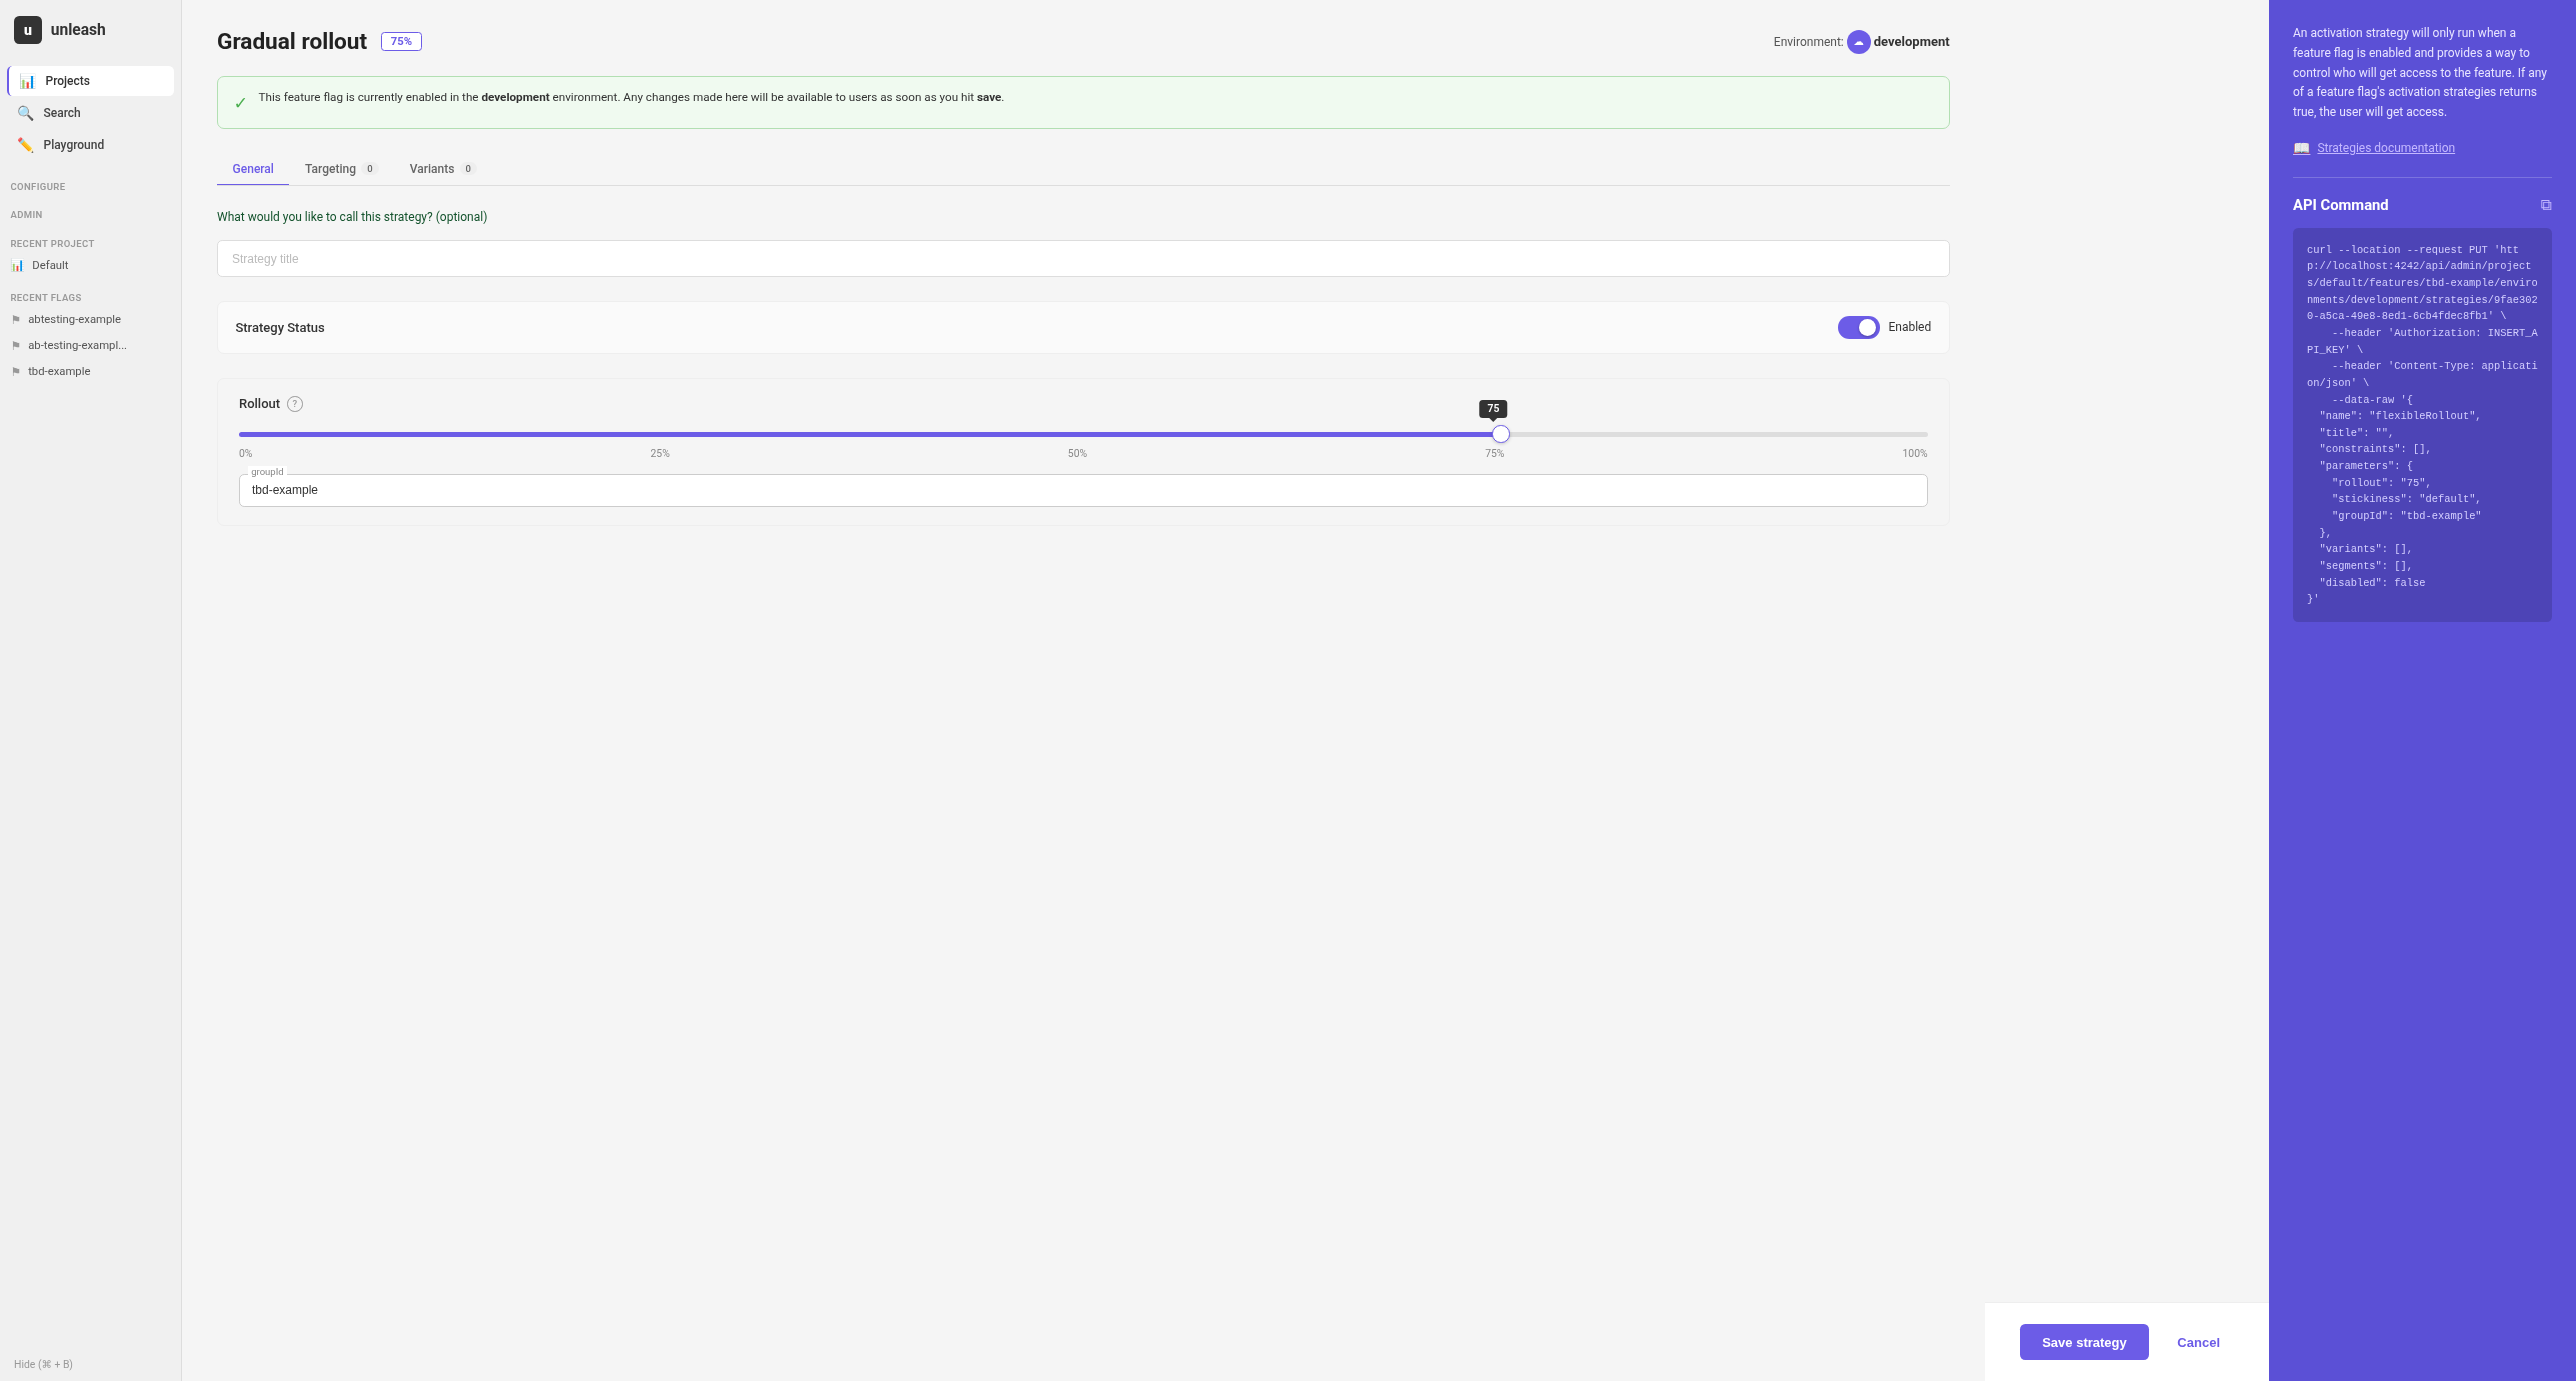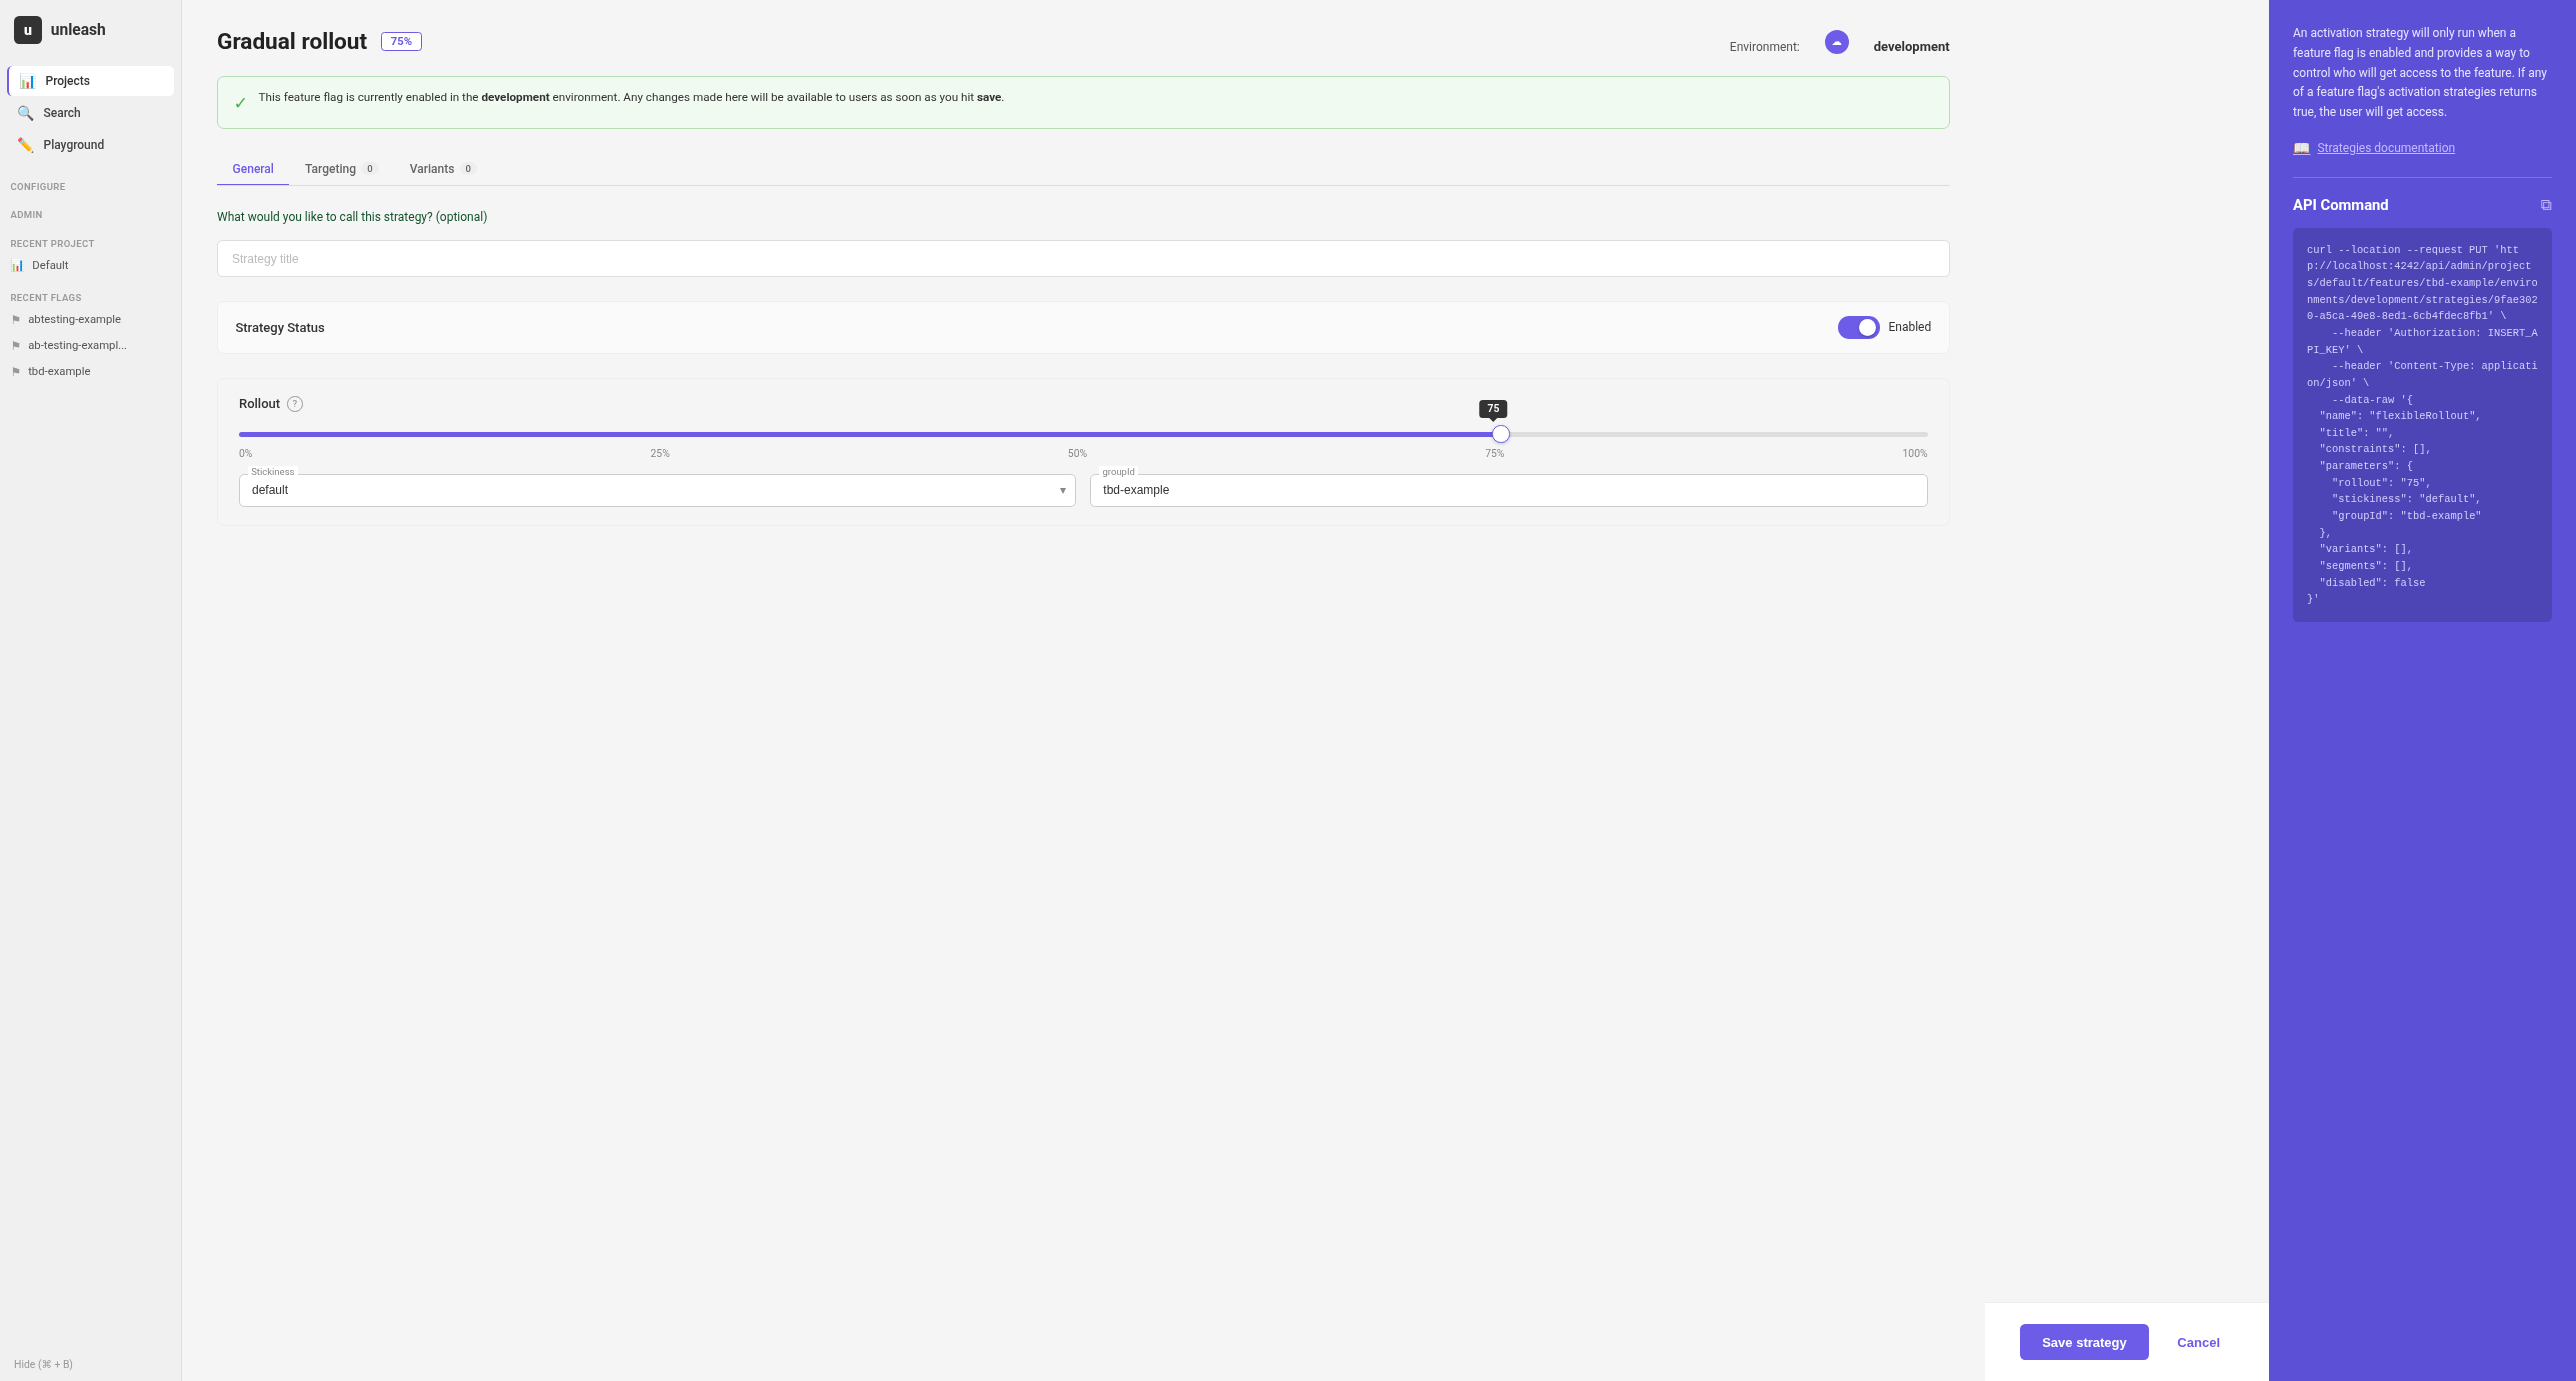--- a/index.html
+++ b/index.html
@@ -98,22 +98,22 @@
       border: 1.7px solid #6c5ce7;
       color: #6c5ce7;
       font-size: 11.3px;
       font-weight: 700;
       padding: 1.7px 8.7px;
       border-radius: 3.5px;
     }
     .env-section {
       margin-left: auto;
       display: flex;
-      align-items: flex-end;
-      gap: 25px;
+      align-items: center;
+      gap: 3px;
       color: #555;
       font-size: 12px;
     }
     .env-icon {
       width: 24px; height: 24px;
       background: #6c5ce7;
       border-radius: 50%;
       display: flex; align-items: center; justify-content: center;
       color: white;
       font-size: 10.4px;
@@ -564,31 +564,20 @@
 
           <div class="slider-labels">
             <span>0%</span>
             <span>25%</span>
             <span>50%</span>
             <span>75%</span>
             <span>100%</span>
           </div>
 
           <div class="form-row">
-            <div class="form-group">
-              <label class="form-group-label">Stickiness</label>
-              <div class="select-wrapper">
-                <select class="form-select">
-                  <option value="default">default</option>
-                  <option value="sessionId">sessionId</option>
-                  <option value="userId">userId</option>
-                </select>
-                <span class="select-arrow">▾</span>
-              </div>
-            </div>
             <div class="form-group">
               <label class="form-group-label">groupId</label>
               <input type="text" class="form-input" value="tbd-example" style="">
             </div>
           </div>
         </div>
 
       </div>
 
       <div class="footer">

